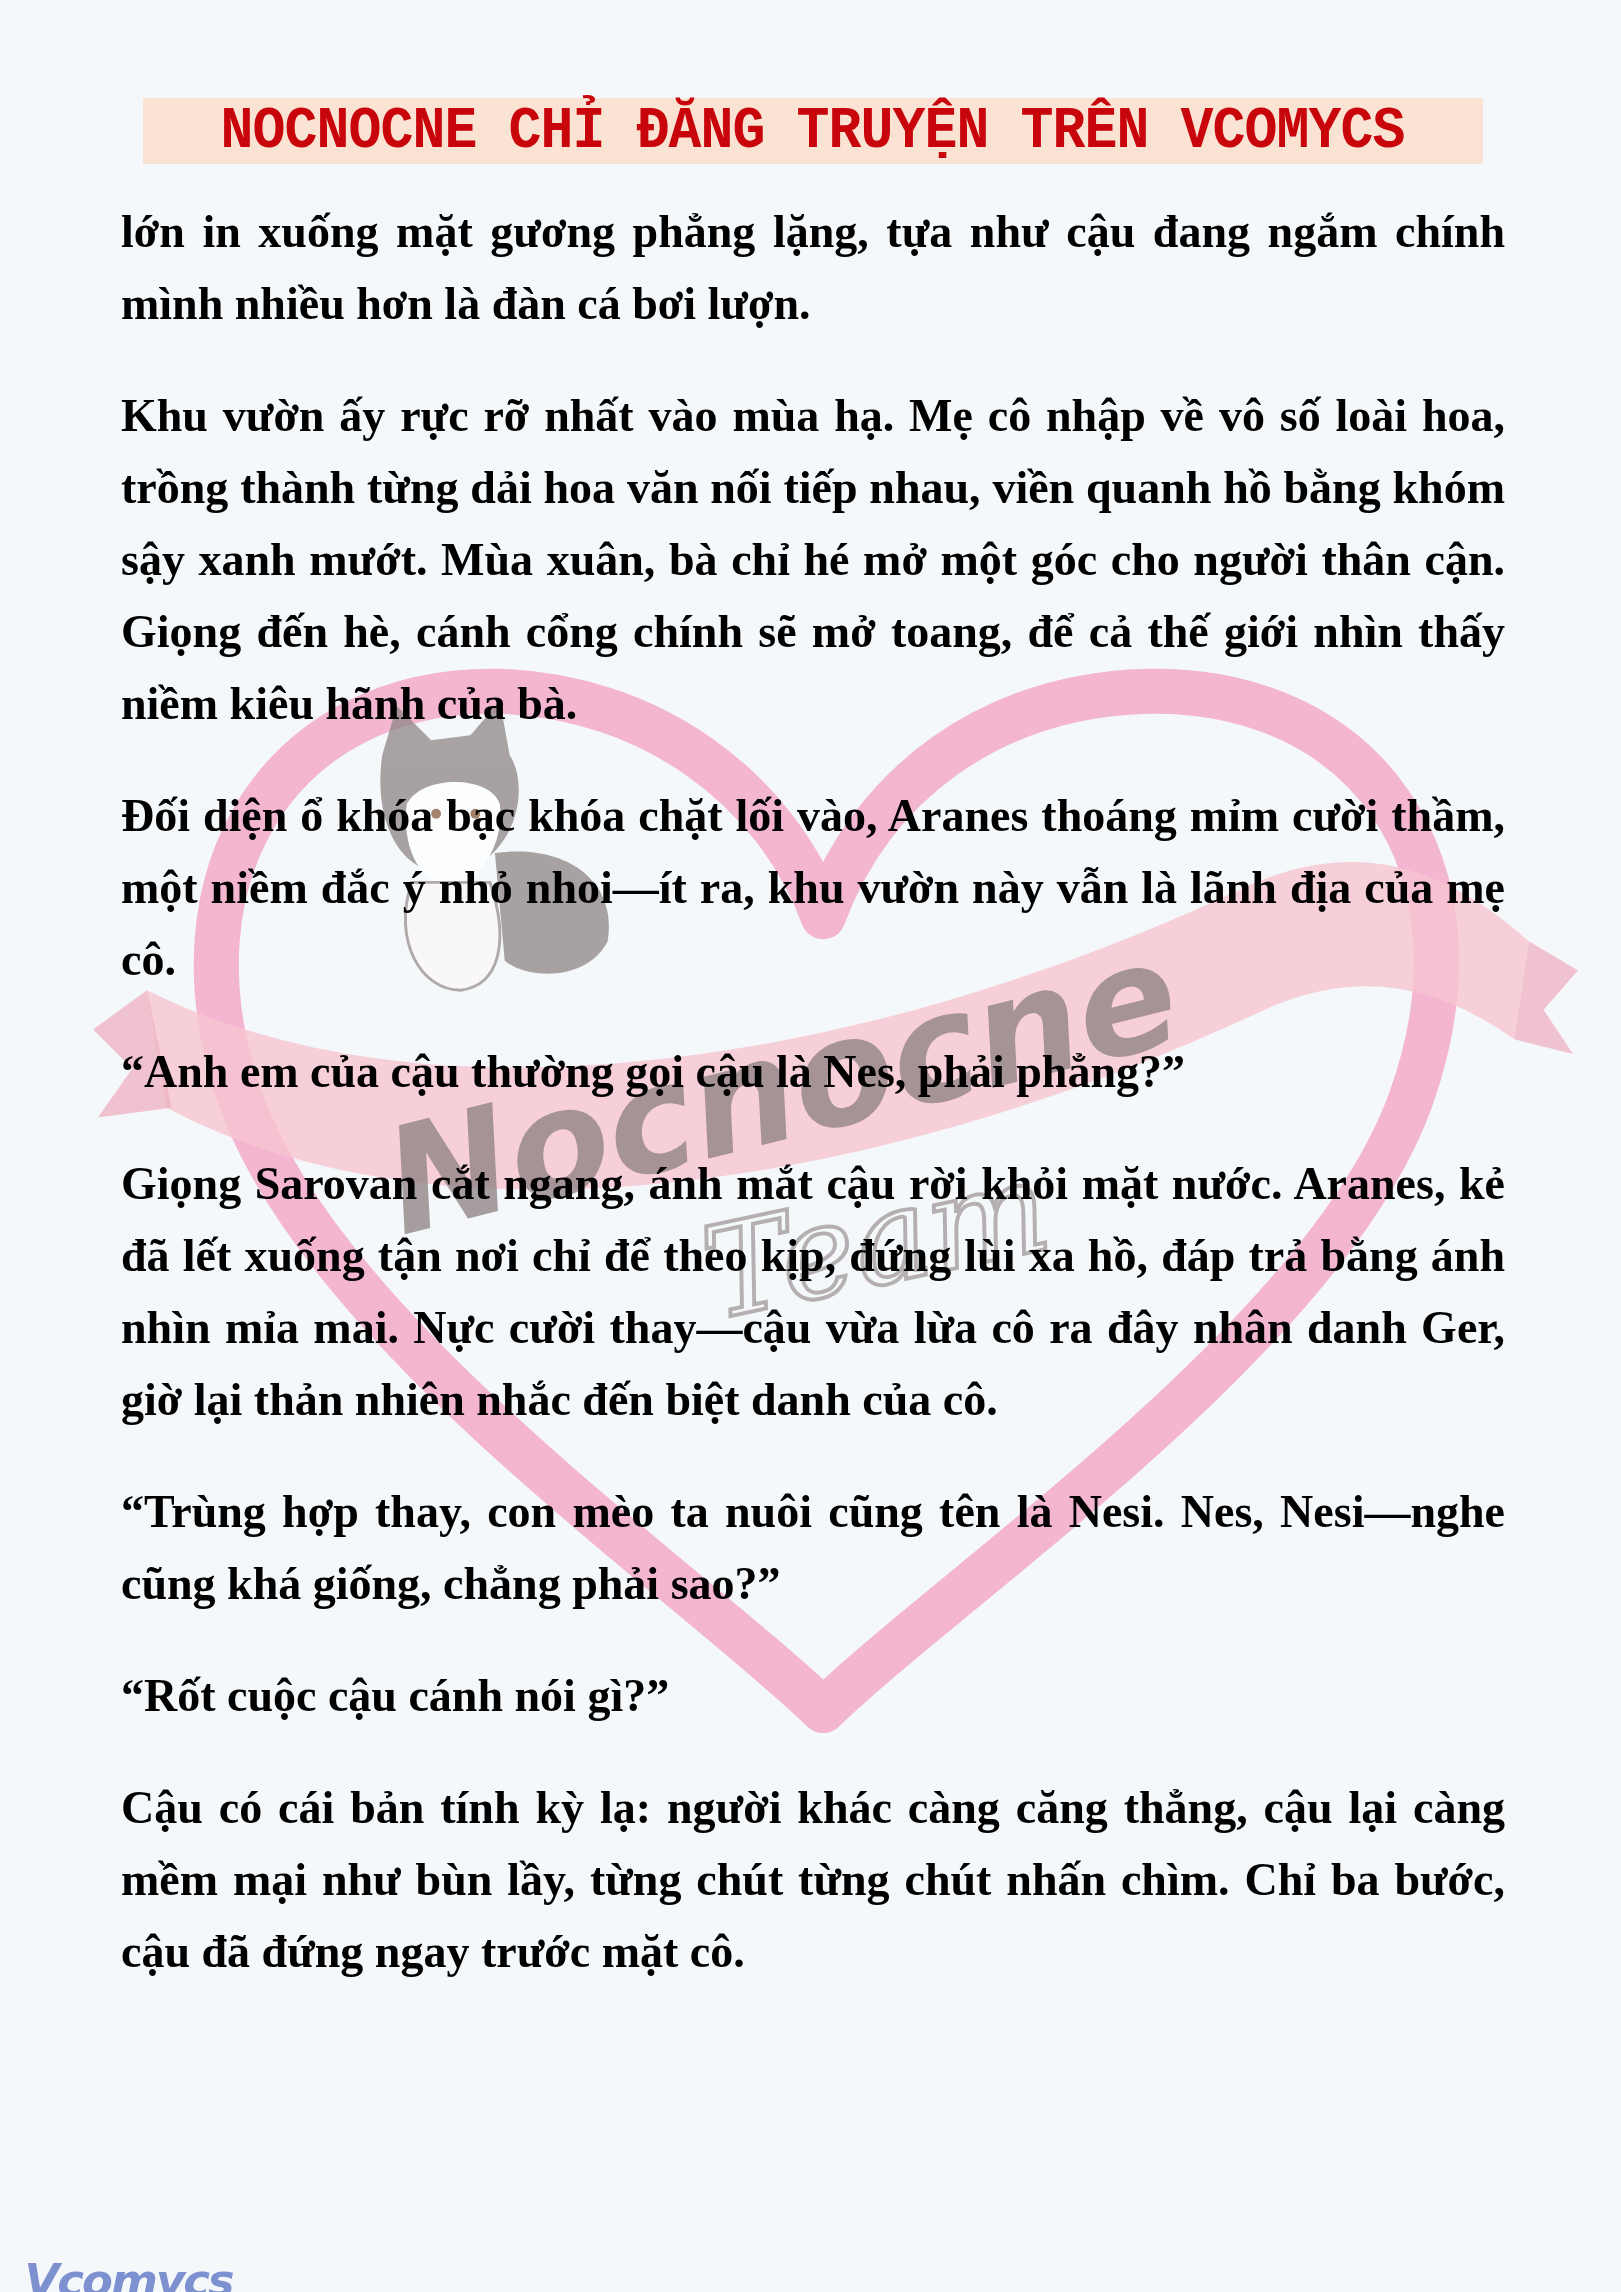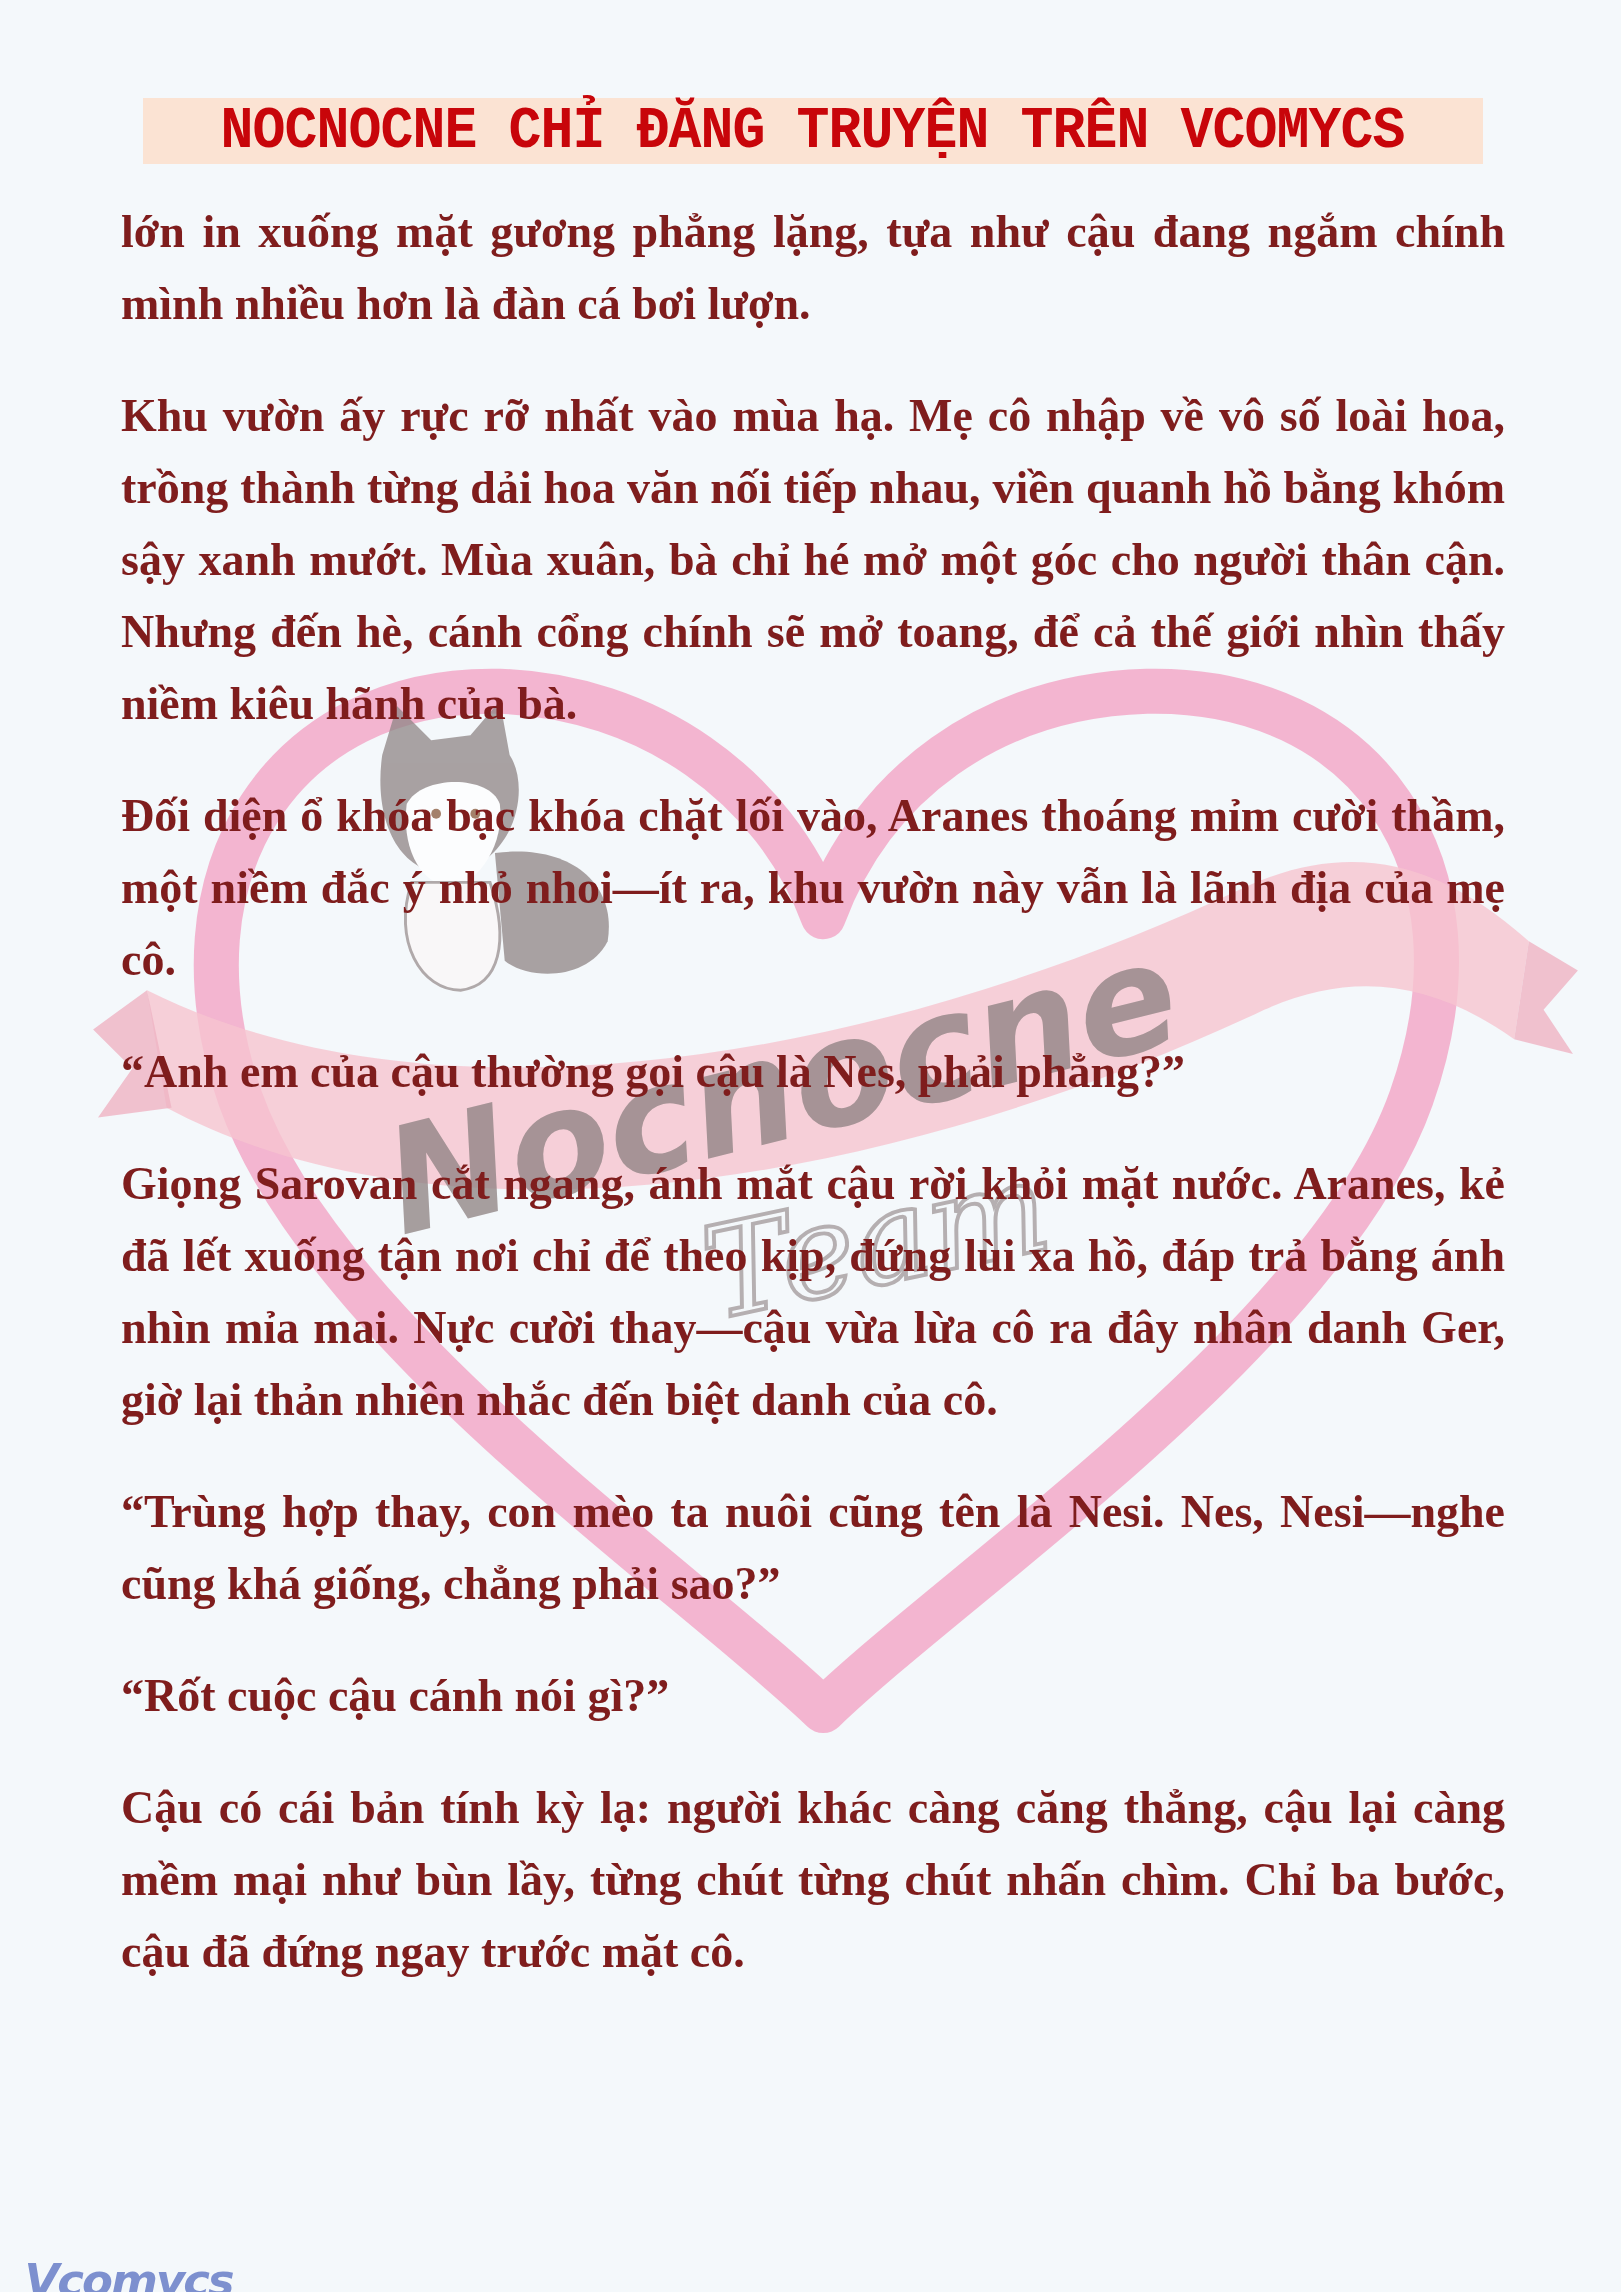--- a/index.html
+++ b/index.html
@@ -13,21 +13,21 @@
     position: absolute; left: 143px; top: 98px; width: 1340px; height: 66px;
     background: #fbe3d3;
     display: flex; align-items: center; justify-content: center; font-family: Liberation Mono, monospace;
   }
   .banner-text {
     color: #c8050a; font-weight: bold; font-size: 59px; letter-spacing: -1px;
     transform: scaleX(0.93); white-space: nowrap; line-height: 1;
   }
   .content {
     position: absolute; left: 121px; top: 196px; width: 1384px;
-    color: #7f1d1d; font-size: 46px; line-height: 72px; font-weight: bold;
+    color: #000000; font-size: 46px; line-height: 72px; font-weight: bold;
   }
   .para { margin: 0 0 40px 0; text-align: justify; text-align-last: left; }
   .logo {
     position: absolute; left: 24.5px; top: 2209px; width: 221px; height: 55px; margin-top: 44px;
   }
   .logo-text {
     position: absolute; left: 0; top: 0; font-family: "DejaVu Sans", sans-serif;
     font-style: italic; font-weight: bold; font-size: 45px; color: #7d90cf;
     letter-spacing: -2px; line-height: 55px;
   }
@@ -62,21 +62,21 @@
   <text x="380" y="1185" transform="rotate(-14 700 1100)" font-family="DejaVu Sans, sans-serif" font-weight="bold" font-style="italic" font-size="150" fill="#8c8080" opacity="0.75" id="wm-title">Nocnocne</text>
   <text x="720" y="1330" transform="rotate(-12 800 1290)" font-family="DejaVu Serif, serif" font-style="italic" font-size="130" fill="none" stroke="#8c8080" stroke-width="4" opacity="0.6" id="wm-sub">Team</text>
 </svg>
 
 <div class="banner">
   <span class="banner-text">NOCNOCNE CHỈ ĐĂNG TRUYỆN TRÊN VCOMYCS</span>
 </div>
 
 <div class="content">
   <p class="para">lớn in xuống mặt gương phẳng lặng, tựa như cậu đang ngắm chính mình nhiều hơn là đàn cá bơi lượn.</p>
-  <p class="para">Khu vườn ấy rực rỡ nhất vào mùa hạ. Mẹ cô nhập về vô số loài hoa, trồng thành từng dải hoa văn nối tiếp nhau, viền quanh hồ bằng khóm sậy xanh mướt. Mùa xuân, bà chỉ hé mở một góc cho người thân cận. Nhưng đến hè, cánh cổng chính sẽ mở toang, để cả thế giới nhìn thấy niềm kiêu hãnh của bà.</p>
+  <p class="para">Khu vườn ấy rực rỡ nhất vào mùa hạ. Mẹ cô nhập về vô số loài hoa, trồng thành từng dải hoa văn nối tiếp nhau, viền quanh hồ bằng khóm sậy xanh mướt. Mùa xuân, bà chỉ hé mở một góc cho người thân cận. Giọng đến hè, cánh cổng chính sẽ mở toang, để cả thế giới nhìn thấy niềm kiêu hãnh của bà.</p>
   <p class="para">Đối diện ổ khóa bạc khóa chặt lối vào, Aranes thoáng mỉm cười thầm, một niềm đắc ý nhỏ nhoi—ít ra, khu vườn này vẫn là lãnh địa của mẹ cô.</p>
   <p class="para">“Anh em của cậu thường gọi cậu là Nes, phải phẳng?”</p>
   <p class="para">Giọng Sarovan cắt ngang, ánh mắt cậu rời khỏi mặt nước. Aranes, kẻ đã lết xuống tận nơi chỉ để theo kịp, đứng lùi xa hồ, đáp trả bằng ánh nhìn mỉa mai. Nực cười thay—cậu vừa lừa cô ra đây nhân danh Ger, giờ lại thản nhiên nhắc đến biệt danh của cô.</p>
   <p class="para">“Trùng hợp thay, con mèo ta nuôi cũng tên là Nesi. Nes, Nesi—nghe cũng khá giống, chẳng phải sao?”</p>
   <p class="para">“Rốt cuộc cậu cánh nói gì?”</p>
   <p class="para">Cậu có cái bản tính kỳ lạ: người khác càng căng thẳng, cậu lại càng mềm mại như bùn lầy, từng chút từng chút nhấn chìm. Chỉ ba bước, cậu đã đứng ngay trước mặt cô.</p>
 </div>
 
 <div class="logo">
   <span class="logo-text">Vcomycs</span>

